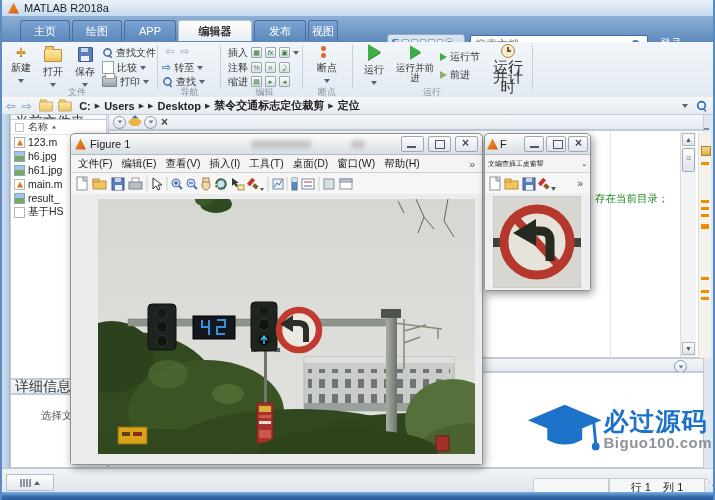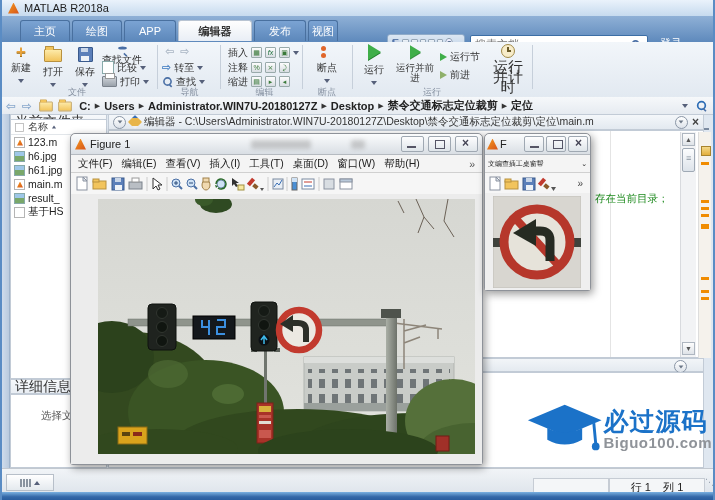--- a/index.html
+++ b/index.html
@@ -190,21 +190,21 @@
       <span class="cap">新建</span><span class="tri"></span>
     </div>
     <div class="bigbtn" style="left:36px;">
       <span class="i-folder"></span>
       <span class="cap">打开</span><span class="tri"></span>
     </div>
     <div class="bigbtn" style="left:68px;">
       <span class="i-floppy"></span>
       <span class="cap">保存</span><span class="tri"></span>
     </div>
-    <div class="smbtn" style="left:100px;top:4px;flex-direction:column;">
+    <div class="smbtn" style="left:100px;top:4px;">
       <span class="i-mag" style="transform:scale(.8);"></span>
       <span>查找文件</span>
     </div>
     <div class="smbtn" style="left:100px;top:19px;">
       <span class="i-pages"></span>
       <span>比较</span>
         <span class="tri"></span>
     </div>
     <div class="smbtn" style="left:100px;top:33px;">
       <span class="i-print" style="margin-top:0;"></span>
@@ -287,21 +287,20 @@
 
   <div class="abs addrbar">
     <span class="nav-arrow" style="margin-left:4px;">⇦</span>
     <span class="nav-arrow">⇨</span>
     <span class="i-folder" style="transform:scale(.75);margin:2px 1px 0 2px;"></span>
     <span class="i-folder" style="transform:scale(.75);margin:2px 3px 0 0;"></span>
     <span class="seg">C:</span>
     <span class="sep">▶</span>
     <span class="seg">Users</span>
     <span class="sep">▶</span>
-    <span class="seg">Administrator.WIN7U-20180127Z</span>
     <span class="sep">▶</span>
     <span class="seg">Desktop</span>
     <span class="sep">▶</span>
     <span class="seg">禁令交通标志定位裁剪</span>
     <span class="sep">▶</span>
     <span class="seg">定位</span>
     <span style="flex:1;"></span>
     <span class="tri" style="margin-right:8px;"></span>
     <span class="i-mag" style="transform:scale(.85);margin-right:10px;border-color:#2d6db5;"></span>
   </div>
@@ -348,21 +347,20 @@
   </div>
   <div class="abs details-body">
     <span class="hint">选择文</span>
   </div>
 
   <div class="abs ed-title">
     <span class="circ">
         <span class="tri"></span>
       </span>
     <span class="pencil"></span>
-    <span style="flex:1;overflow:hidden;text-overflow:ellipsis;">编辑器 - C:\Users\Administrator.WIN7U-20180127Z\Desktop\禁令交通标志定位裁剪\定位\main.m</span>
     <span class="circ">
         <span class="tri"></span>
       </span>
     <span style="font-size:12px;color:#444;font-weight:bold;">×</span>
   </div>
   <div class="abs ed-body">
     <div class="ed-colline"></div>
     <span class="green-comment">存在当前目录；</span>
     <div class="scrollbar">
       <div class="sb-btn" style="top:1px;">▲</div>

